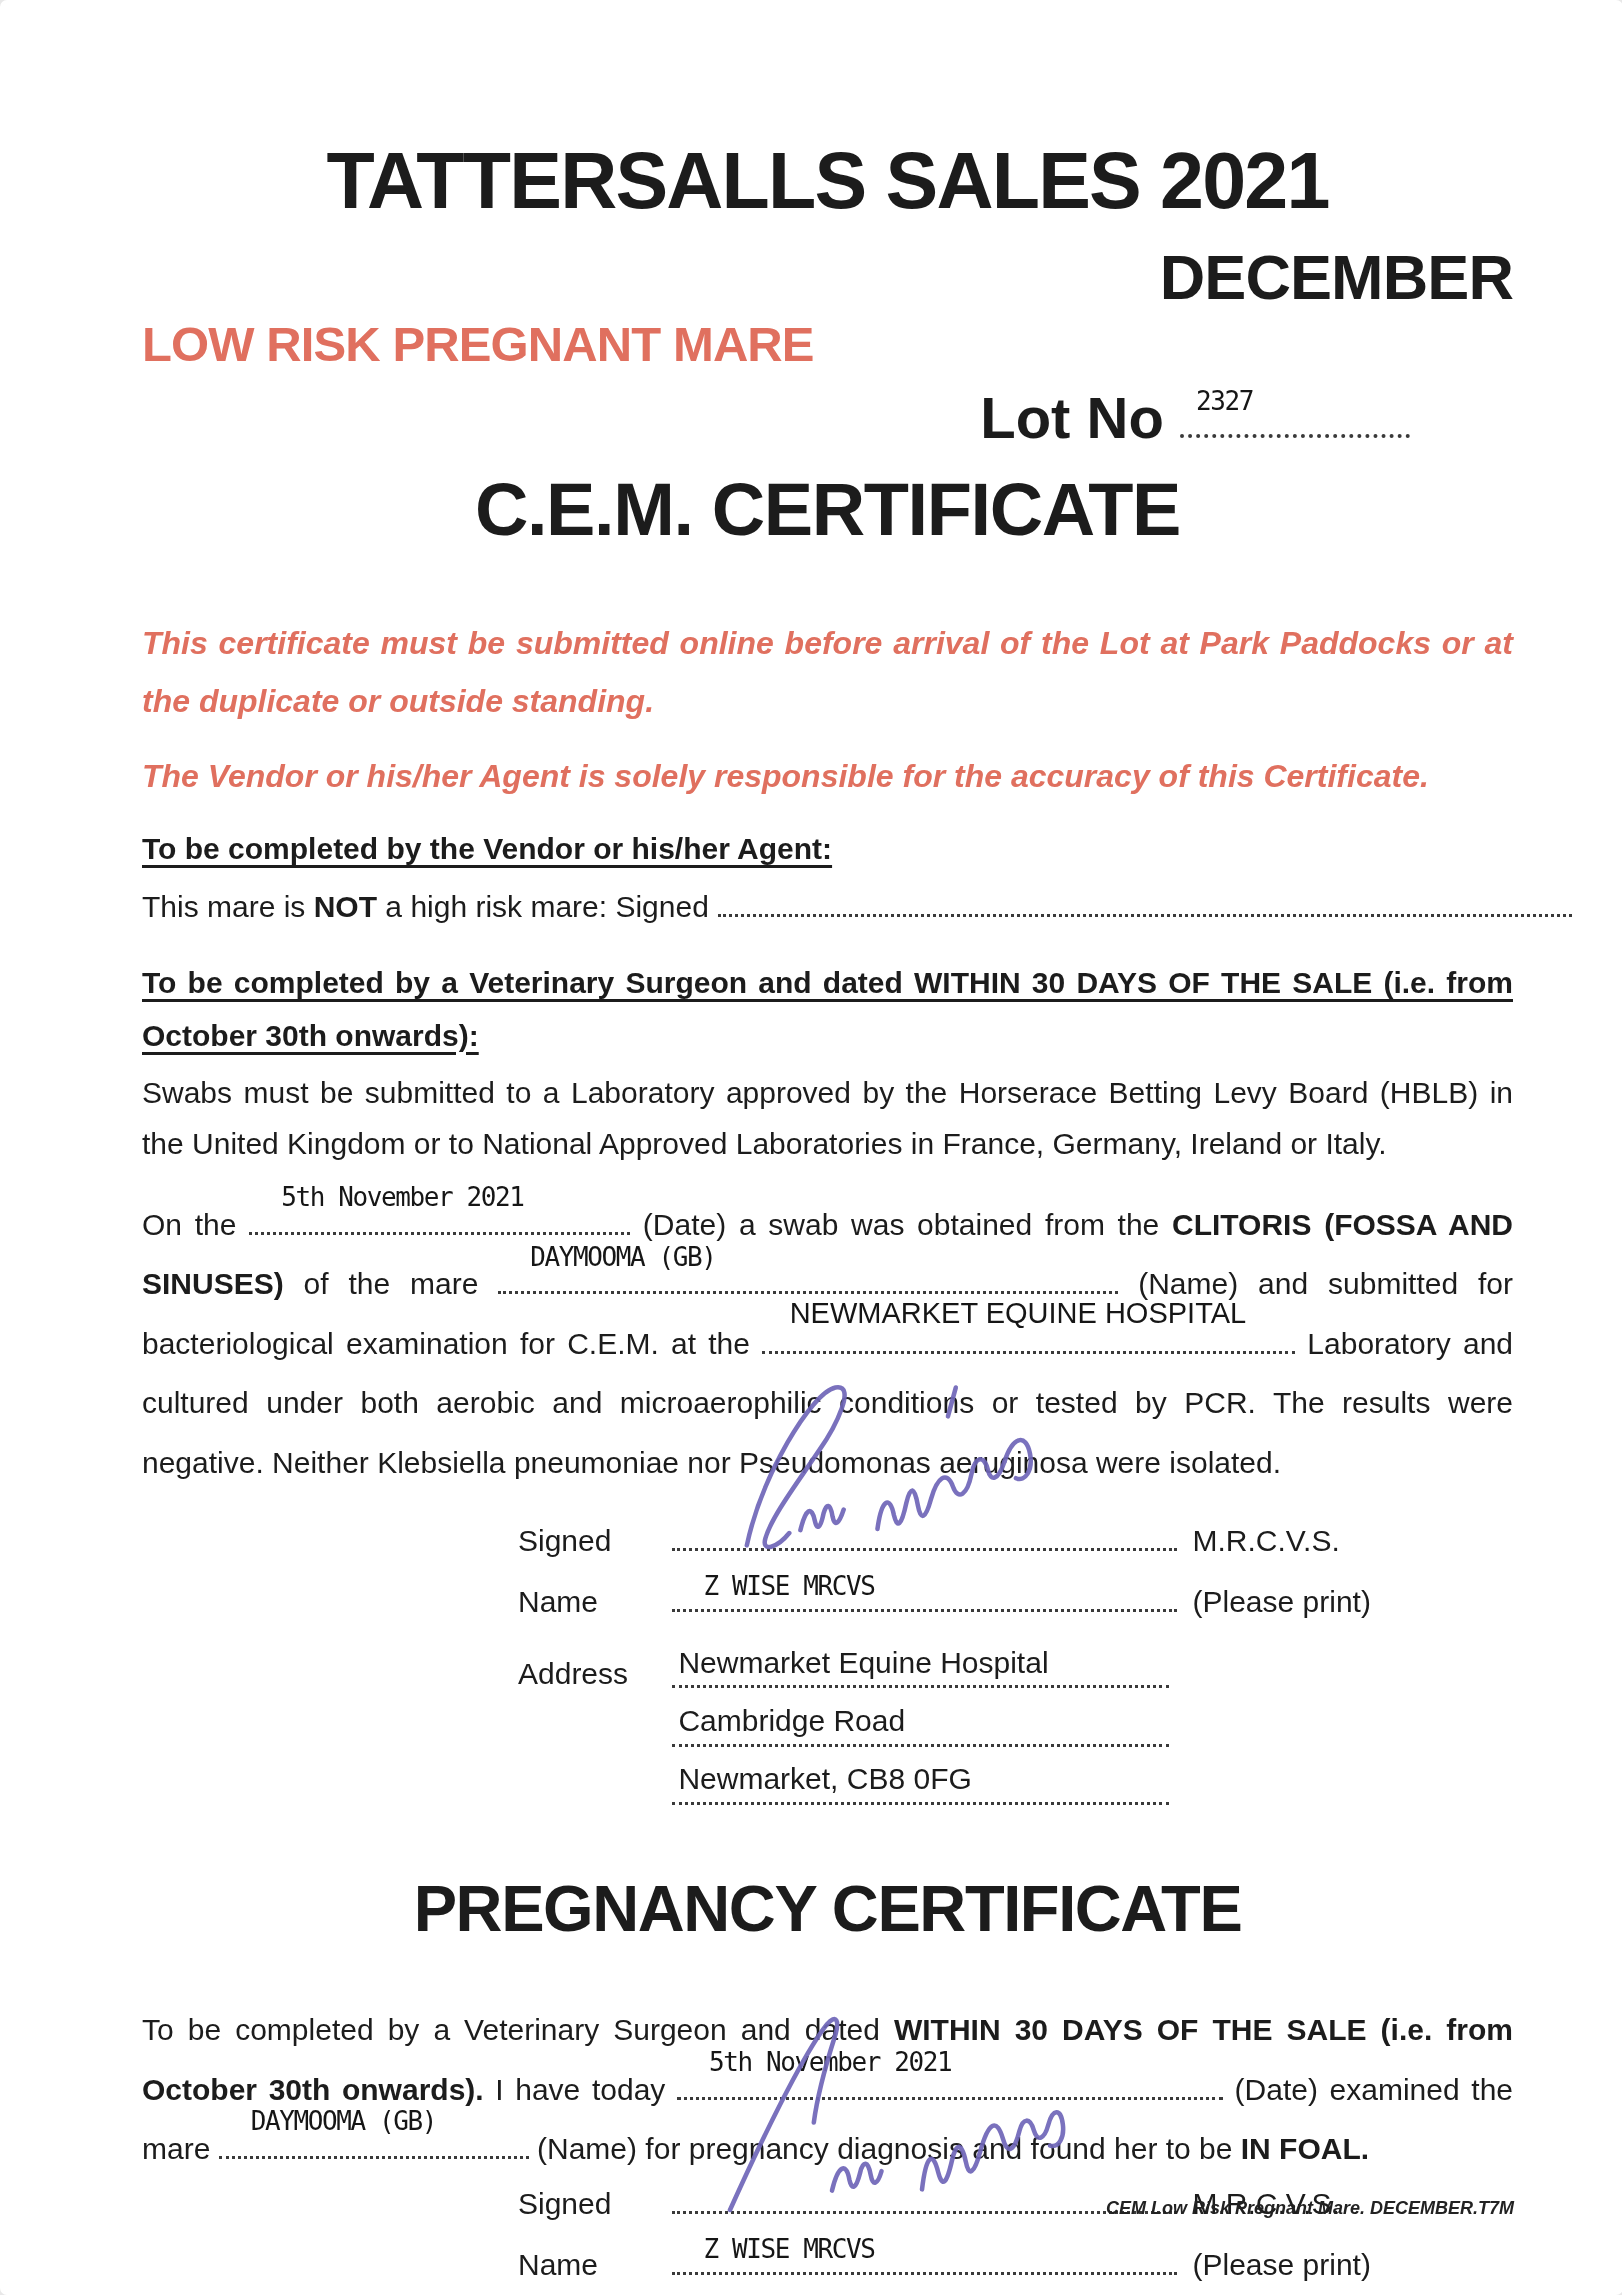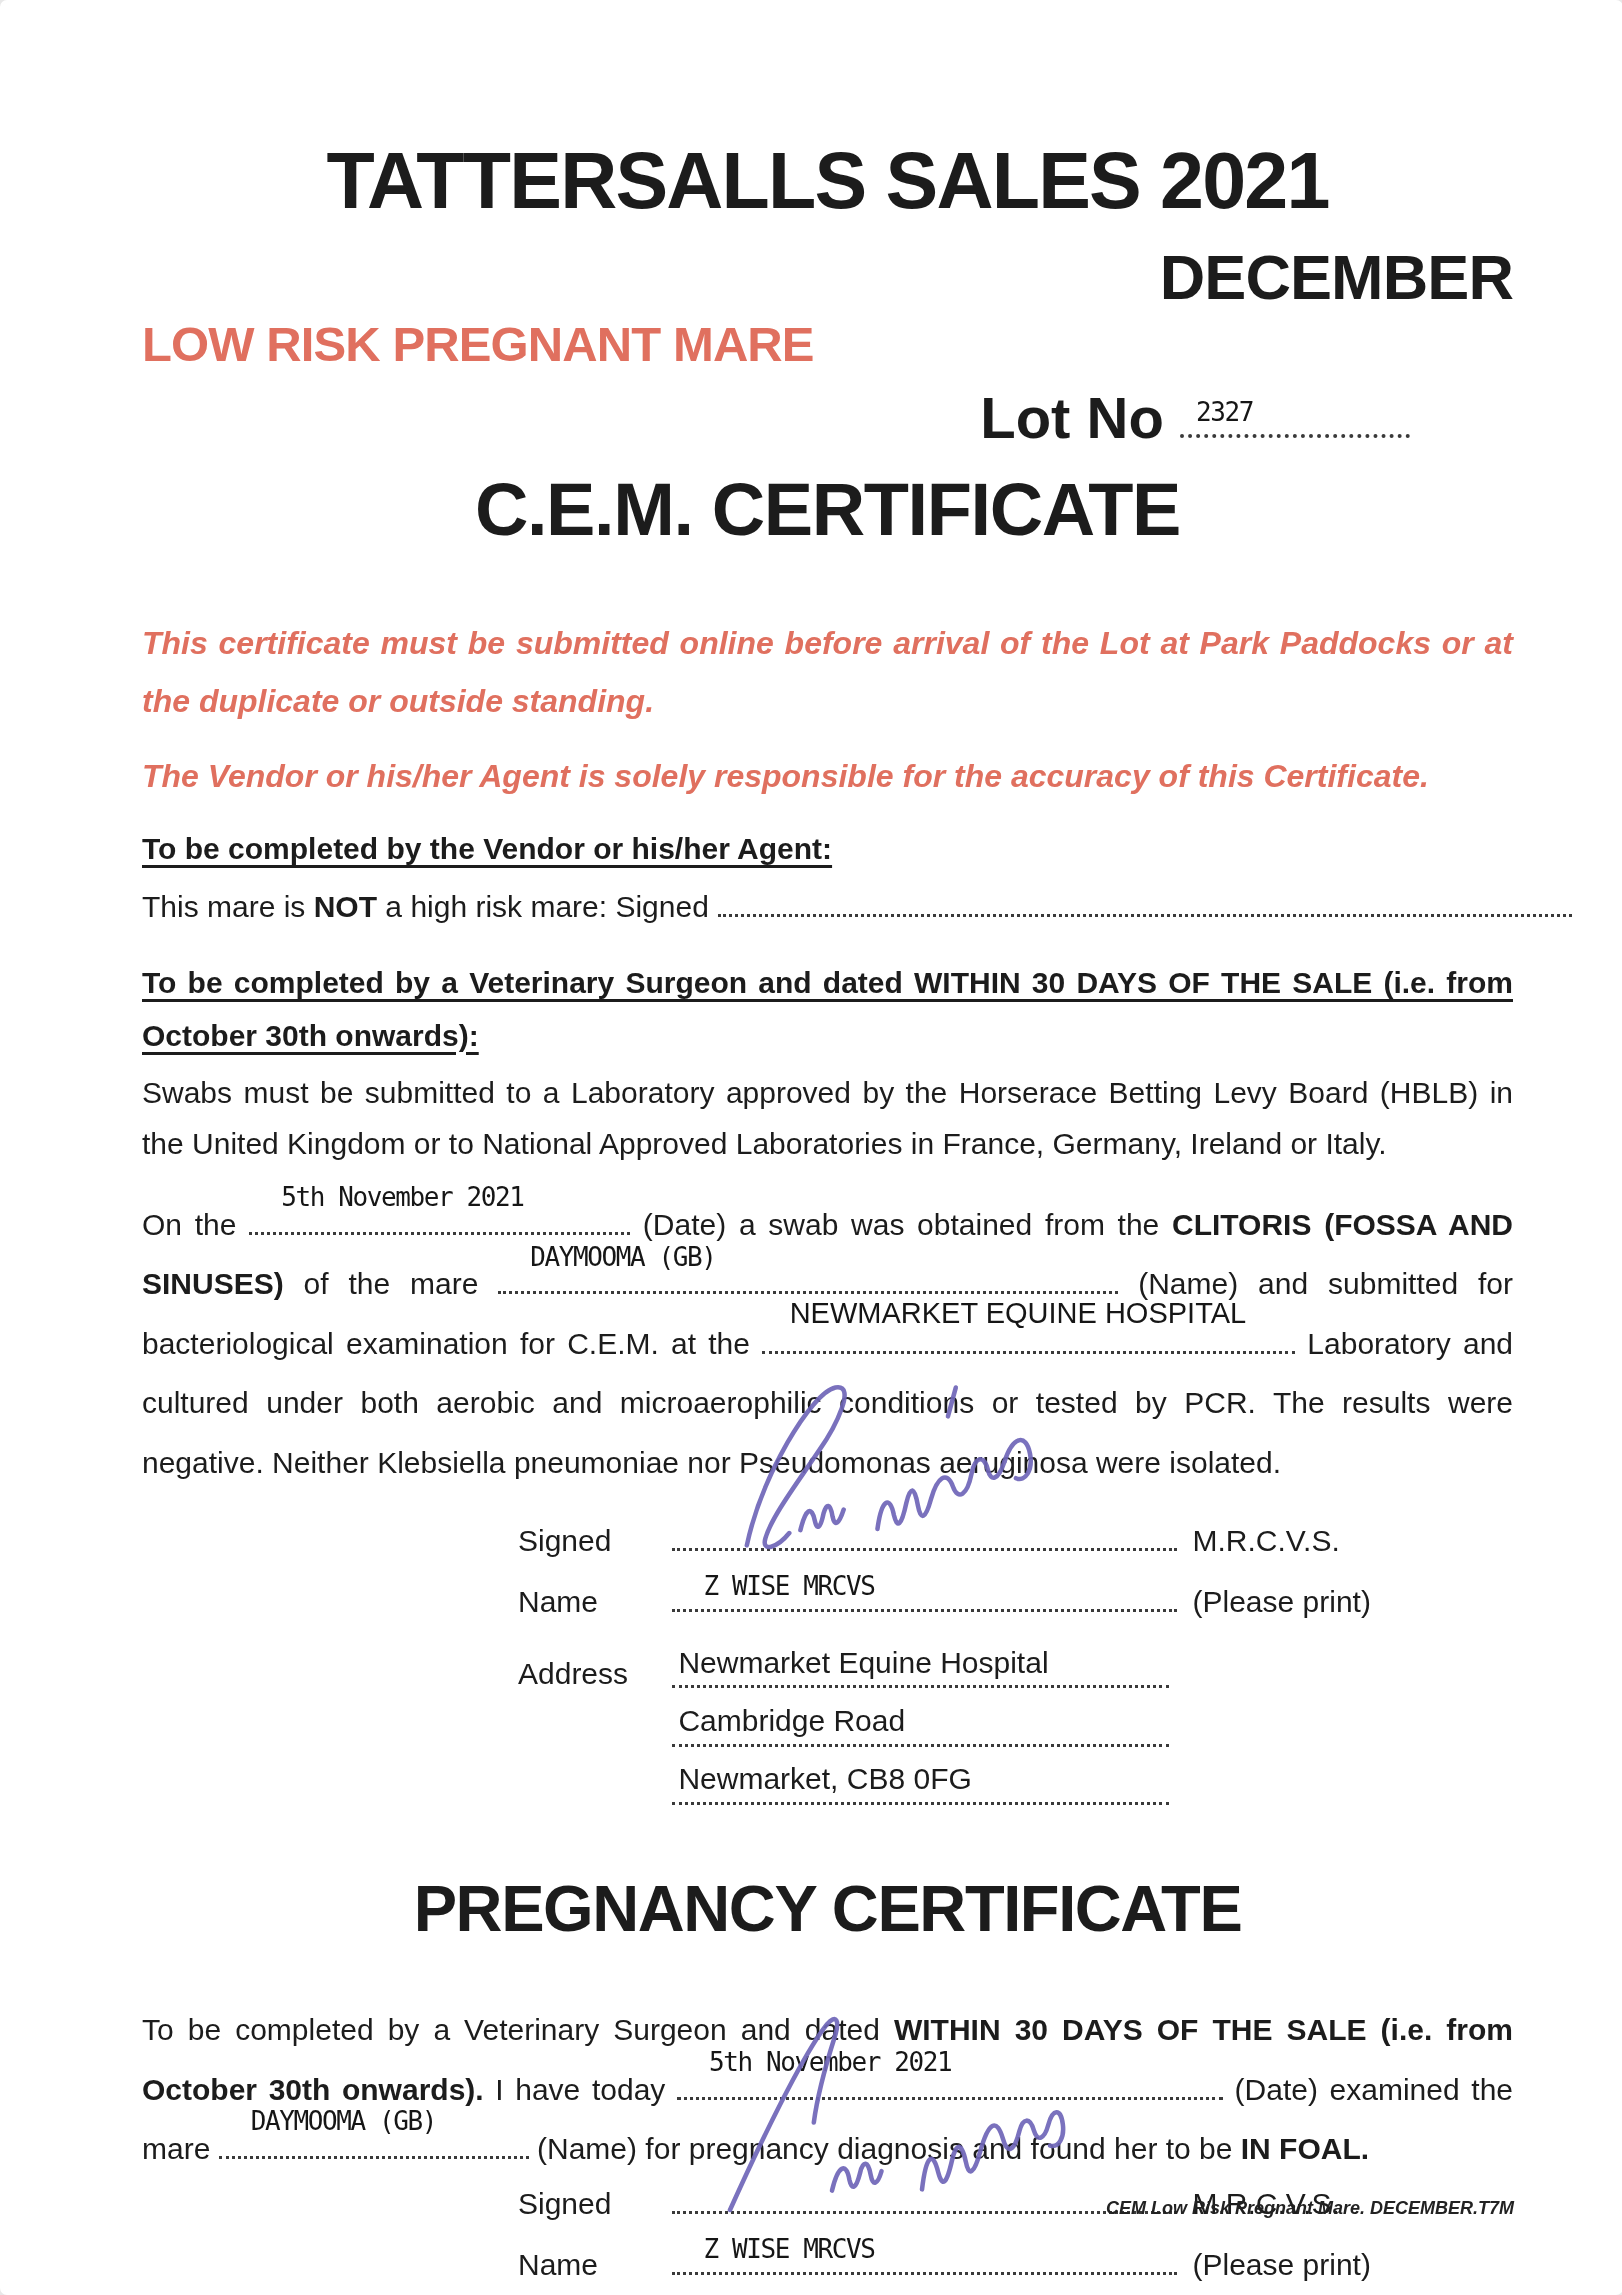--- a/index.html
+++ b/index.html
@@ -38,21 +38,21 @@
   .w-vendor{width:854px;margin-left:9.2px;}
   .w-date{width:381px;}
   .w-name{width:620px;}
   .w-lab{width:533px;}
   .w-pdate{width:546px;}
   .w-pname{width:310px;}
 
   .typed{position:absolute;left:32px;bottom:8.3px;white-space:nowrap;font-weight:normal;}
   .mono{font-family:"DejaVu Sans Mono",monospace;font-size:26px;letter-spacing:-1.4px;color:#161616;}
   .sansbig{font-family:"Liberation Sans",sans-serif;font-size:29px;color:#161616;left:27.5px;}
-  .lot-typed{left:16px;bottom:7px;}
+  .lot-typed{left:16px;bottom:18px;}
 
   
   .sigblock{margin-left:376px;}
   .sb1{margin-top:32px;}
   .sb2{margin-top:9.2px;}
   .sig-row{display:flex;align-items:baseline;margin-bottom:27px;font-size:30px;}
   .sig-label{flex:0 0 142px;}
   .sigfill{flex:0 0 505px;margin:0 16px 2.8px 11.5px;}
   .sig-suffix{white-space:nowrap;}
   .sig-ink{position:absolute;left:27.5px;bottom:-11.5px;overflow:visible;pointer-events:none;}

